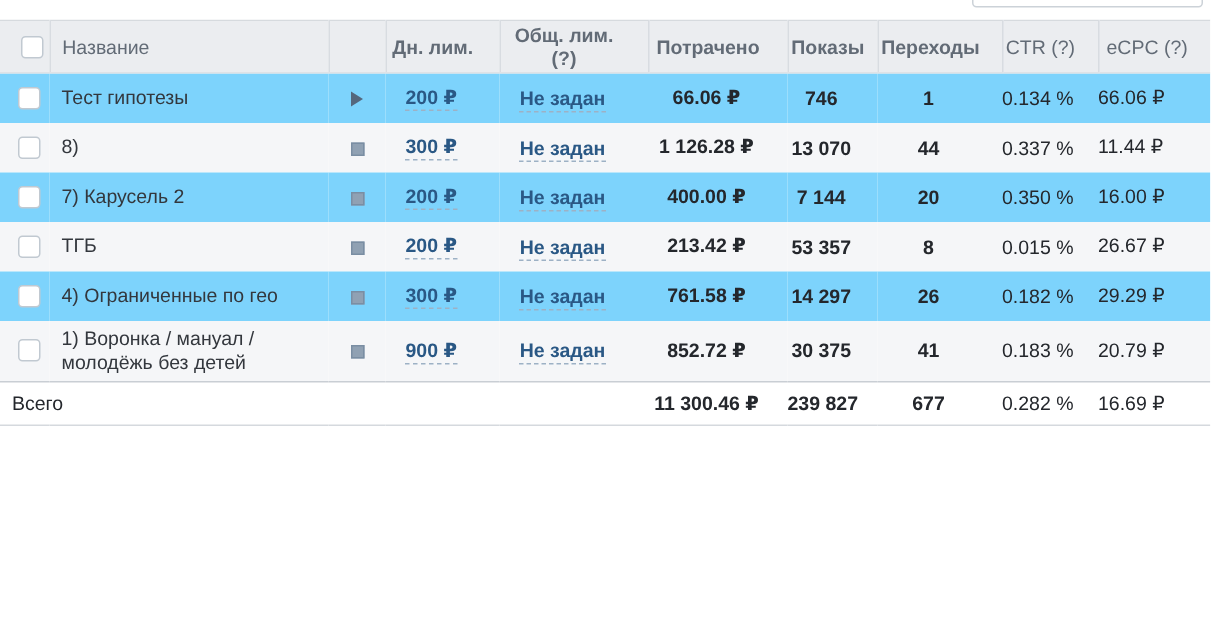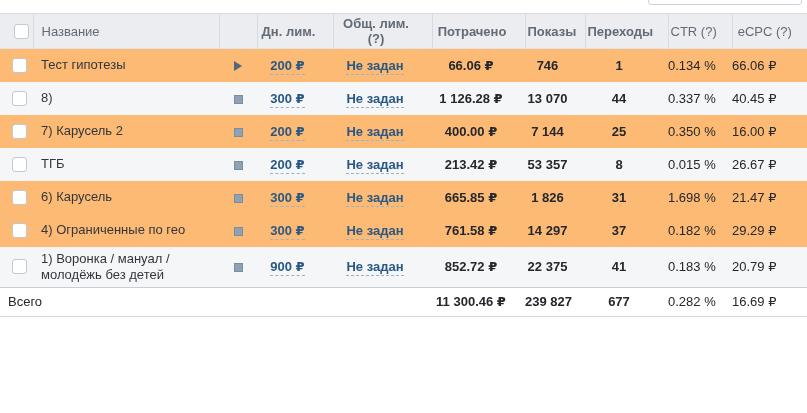--- a/index.html
+++ b/index.html
@@ -25,21 +25,21 @@
     border-top:1px solid #d6dade;
   }
   thead th{
     background:#ebedf0;
     color:#626b76;font-weight:normal;font-size:13px;
     height:32px;padding:2px;vertical-align:middle;
     border-bottom:1px solid #dfe2e6;
   }
   thead th + th{border-left:1px solid #d8dce1;}
   tbody td{height:33px;padding:0;vertical-align:middle;}
-  tbody tr.odd{background:#fdba74;}
+  tbody tr.odd{background:#7dd3fc;}
   tbody tr.even{background:#f5f6f8;}
   .c-check{width:33px;}
   .c-name{width:186px;}
   .c-status{width:38px;}
   .c-daily{width:76px;}
   .c-total{width:99px;}
   .c-spent{width:93px;}
   .c-shows{width:60px;}
   .c-clicks{width:83px;}
   .c-ctr{width:64px;}
@@ -141,33 +141,33 @@
             <div class="checkbox"></div>
           </td>
       <td class="name-cell"><span>8)</span></td>
       <td class="status-cell"><span class="icon-stop"></span></td>
       <td class="ar"><span class="dashed-link">300 ₽</span></td>
       <td class="ar"><span class="dashed-link">Не задан</span></td>
       <td class="ar num">1 126.28 ₽</td>
       <td class="ar num">13 070</td>
       <td class="ar num">44</td>
       <td class="ar-ctr num">0.337 %</td>
-      <td class="ar-ecpc num">40.45 ₽</td>
+      <td class="ar-ecpc num">11.44 ₽</td>
     </tr>
         <tr class="data-row odd">
       <td class="status-cell c-check">
             <div class="checkbox"></div>
           </td>
       <td class="name-cell"><span>7) Карусель 2</span></td>
       <td class="status-cell"><span class="icon-stop"></span></td>
       <td class="ar"><span class="dashed-link">200 ₽</span></td>
       <td class="ar"><span class="dashed-link">Не задан</span></td>
       <td class="ar num">400.00 ₽</td>
       <td class="ar num">7 144</td>
-      <td class="ar num">25</td>
+      <td class="ar num">20</td>
       <td class="ar-ctr num">0.350 %</td>
       <td class="ar-ecpc num">16.00 ₽</td>
     </tr>
         <tr class="data-row even">
       <td class="status-cell c-check">
             <div class="checkbox"></div>
           </td>
       <td class="name-cell"><span>ТГБ</span></td>
       <td class="status-cell"><span class="icon-stop"></span></td>
       <td class="ar"><span class="dashed-link">200 ₽</span></td>
@@ -175,54 +175,40 @@
       <td class="ar num">213.42 ₽</td>
       <td class="ar num">53 357</td>
       <td class="ar num">8</td>
       <td class="ar-ctr num">0.015 %</td>
       <td class="ar-ecpc num">26.67 ₽</td>
     </tr>
         <tr class="data-row odd">
       <td class="status-cell c-check">
             <div class="checkbox"></div>
           </td>
-      <td class="name-cell"><span>6) Карусель</span></td>
-      <td class="status-cell"><span class="icon-stop"></span></td>
-      <td class="ar"><span class="dashed-link">300 ₽</span></td>
-      <td class="ar"><span class="dashed-link">Не задан</span></td>
-      <td class="ar num">665.85 ₽</td>
-      <td class="ar num">1 826</td>
-      <td class="ar num">31</td>
-      <td class="ar-ctr num">1.698 %</td>
-      <td class="ar-ecpc num">21.47 ₽</td>
-    </tr>
-        <tr class="data-row odd">
-      <td class="status-cell c-check">
-            <div class="checkbox"></div>
-          </td>
       <td class="name-cell"><span>4) Ограниченные по гео</span></td>
       <td class="status-cell"><span class="icon-stop"></span></td>
       <td class="ar"><span class="dashed-link">300 ₽</span></td>
       <td class="ar"><span class="dashed-link">Не задан</span></td>
       <td class="ar num">761.58 ₽</td>
       <td class="ar num">14 297</td>
-      <td class="ar num">37</td>
+      <td class="ar num">26</td>
       <td class="ar-ctr num">0.182 %</td>
       <td class="ar-ecpc num">29.29 ₽</td>
     </tr>
         <tr class="data-row even">
       <td class="status-cell c-check">
             <div class="checkbox"></div>
           </td>
       <td class="name-cell"><span>1) Воронка / мануал / молодёжь без детей</span></td>
       <td class="status-cell"><span class="icon-stop"></span></td>
       <td class="ar"><span class="dashed-link">900 ₽</span></td>
       <td class="ar"><span class="dashed-link">Не задан</span></td>
       <td class="ar num">852.72 ₽</td>
-      <td class="ar num">22 375</td>
+      <td class="ar num">30 375</td>
       <td class="ar num">41</td>
       <td class="ar-ctr num">0.183 %</td>
       <td class="ar-ecpc num">20.79 ₽</td>
     </tr>
       </tbody>
     <tfoot>
       <tr>
         <td colspan="5" class="footer-label">Всего</td>
         <td class="ar num">11 300.46 ₽</td>
         <td class="ar num">239 827</td>

